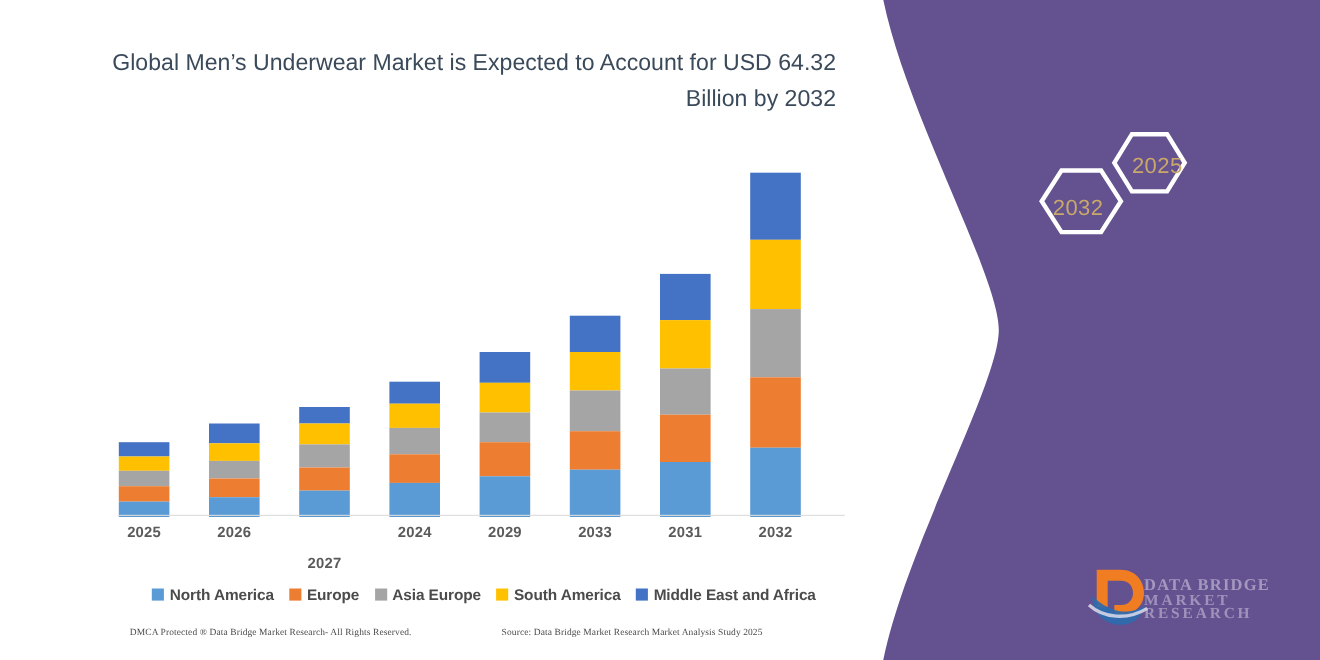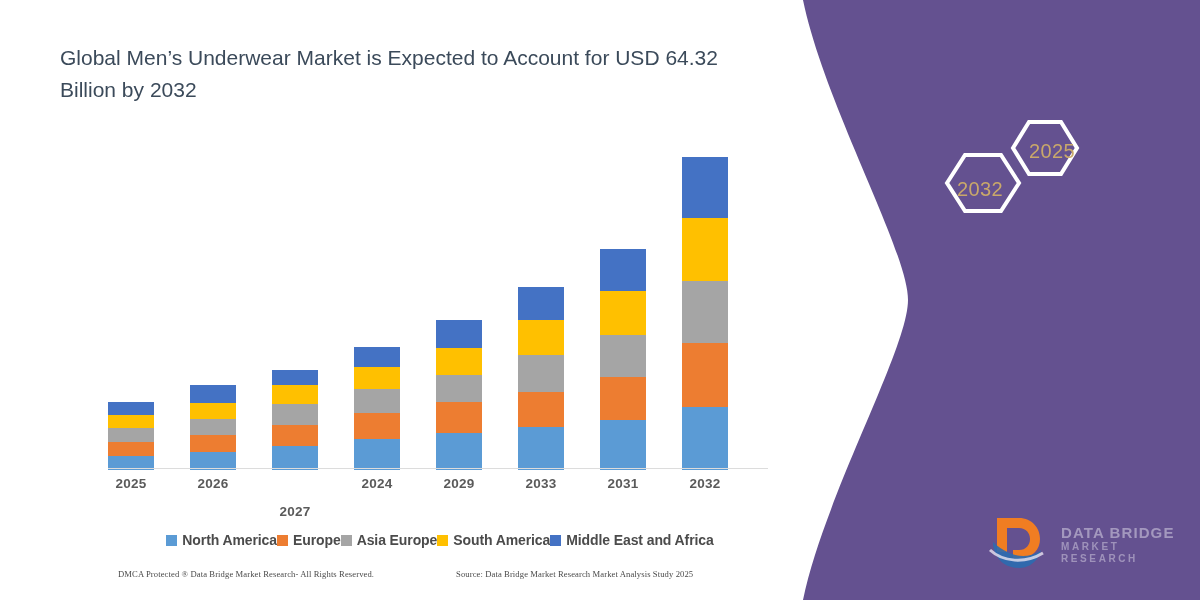--- a/index.html
+++ b/index.html
@@ -39,35 +39,35 @@
   
   .brand-text {
     position: absolute; top: 262px; left: 880px; width: 300px;
     text-align: center; color: #c9a86a;
     font-size: 19.5px; line-height: 28px; letter-spacing: .7px;
   }
 
   
   .logo { position: absolute; left: 985px; top: 512px; width: 200px; height: 70px; }
   .logo-words {
-    position: absolute; left: 76px; top: 12px; width: 140px;
+    position: absolute; left: 55px; top: 12px; width: 140px; font-family: Liberation Serif, serif;
   }
   .logo-line1 {
     font-size: 15px; color: #d8d2e4; letter-spacing: 1.1px; line-height: 17px;
     font-weight: 700; opacity: .55;
   }
   .logo-line2 {
-    font-size: 10px; color: #d8d2e4; letter-spacing: 2.6px; line-height: 12px;
+    font-size: 14px; color: #d8d2e4; letter-spacing: 2.6px; line-height: 12px;
     font-weight: 700; opacity: .5;
   }
 
   
   .chart-title {
     position: absolute; top: 42px; left: 60px; width: 700px;
-    text-align: left; color: #3b4a5a;
+    text-align: right; color: #3b4a5a;
     font-size: 21px; line-height: 32px; font-weight: 400;
   }
 
   .plot { position: absolute; left: 108px; top: 140px; width: 656px; height: 330px; }
   .axis-line {
     position: absolute; left: 108px; top: 468px; width: 660px; height: 1px;
     background: #dcdcdc;
   }
   .bar-col {
     position: absolute; bottom: 0; width: 46px;
@@ -76,21 +76,21 @@
 
   .xlabels { position: absolute; left: 108px; top: 476px; width: 660px; height: 26px; }
   .xlabel {
     position: absolute; width: 70px; text-align: center;
     font-size: 13.5px; font-weight: 700; color: #5a5a5a; letter-spacing: .2px;
   }
 
   
   .legend {
     position: absolute; left: 110px; top: 532px; width: 660px;
-    display: flex; justify-content: center; align-items: center; 
+    display: flex; justify-content: center; align-items: center; gap: 14px;
   }
   .legend-item { display: flex; align-items: center; gap: 5px; }
   .legend-swatch { width: 11px; height: 11px; display: block; }
   .legend-label {
     font-size: 14px; font-weight: 700; color: #4b4b4b; white-space: nowrap;
     letter-spacing: -.1px;
   }
 
   
   .footer-left {

